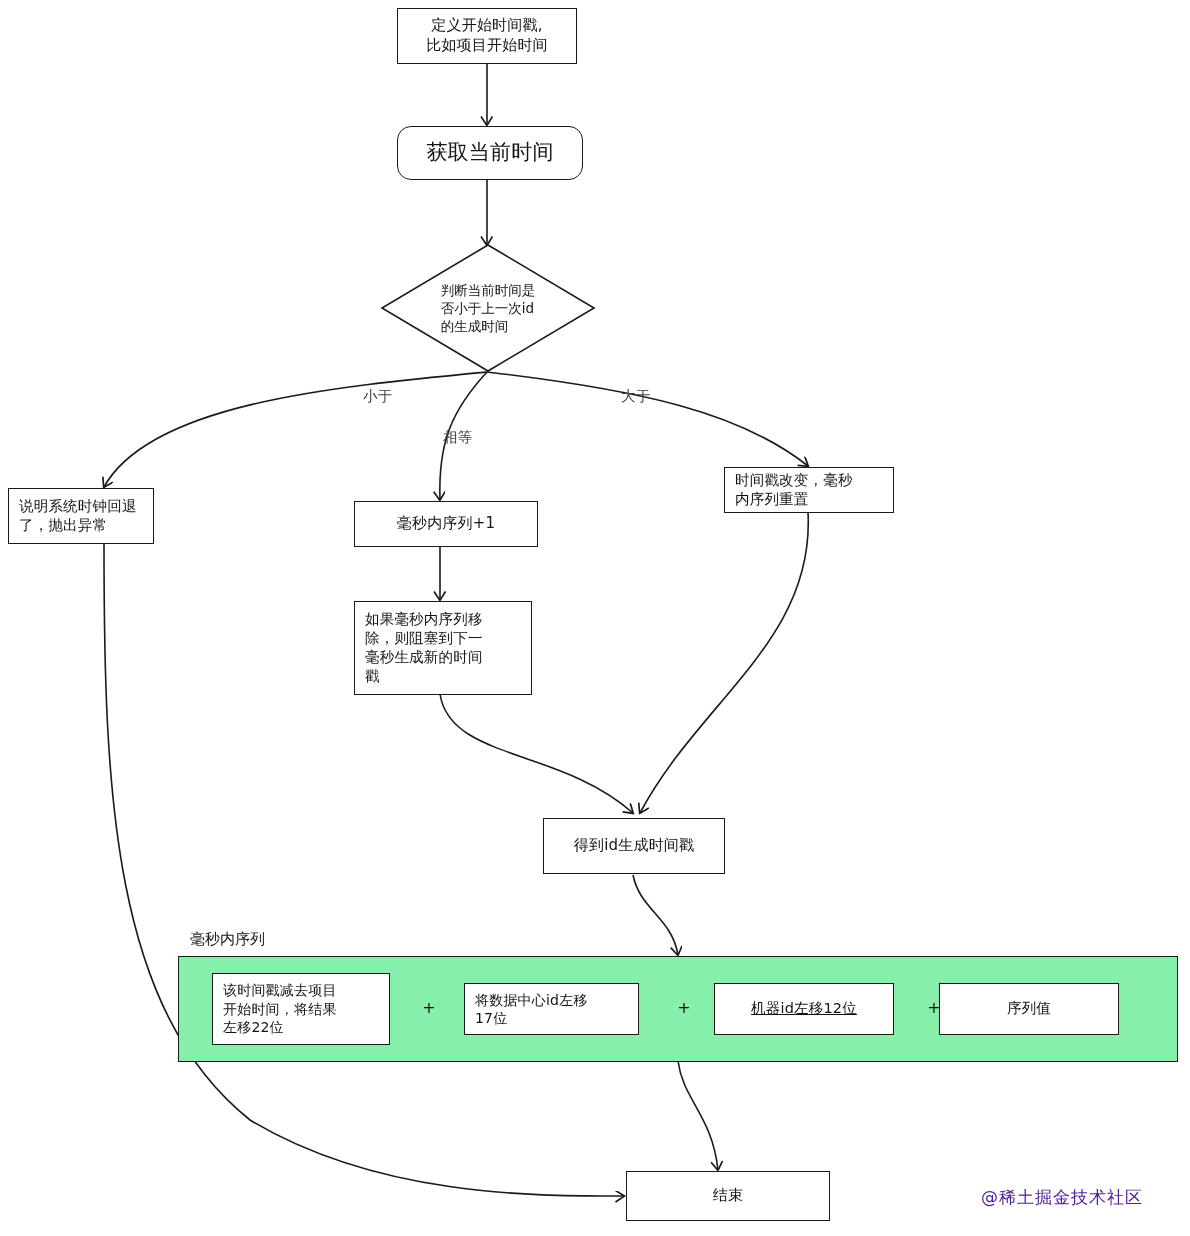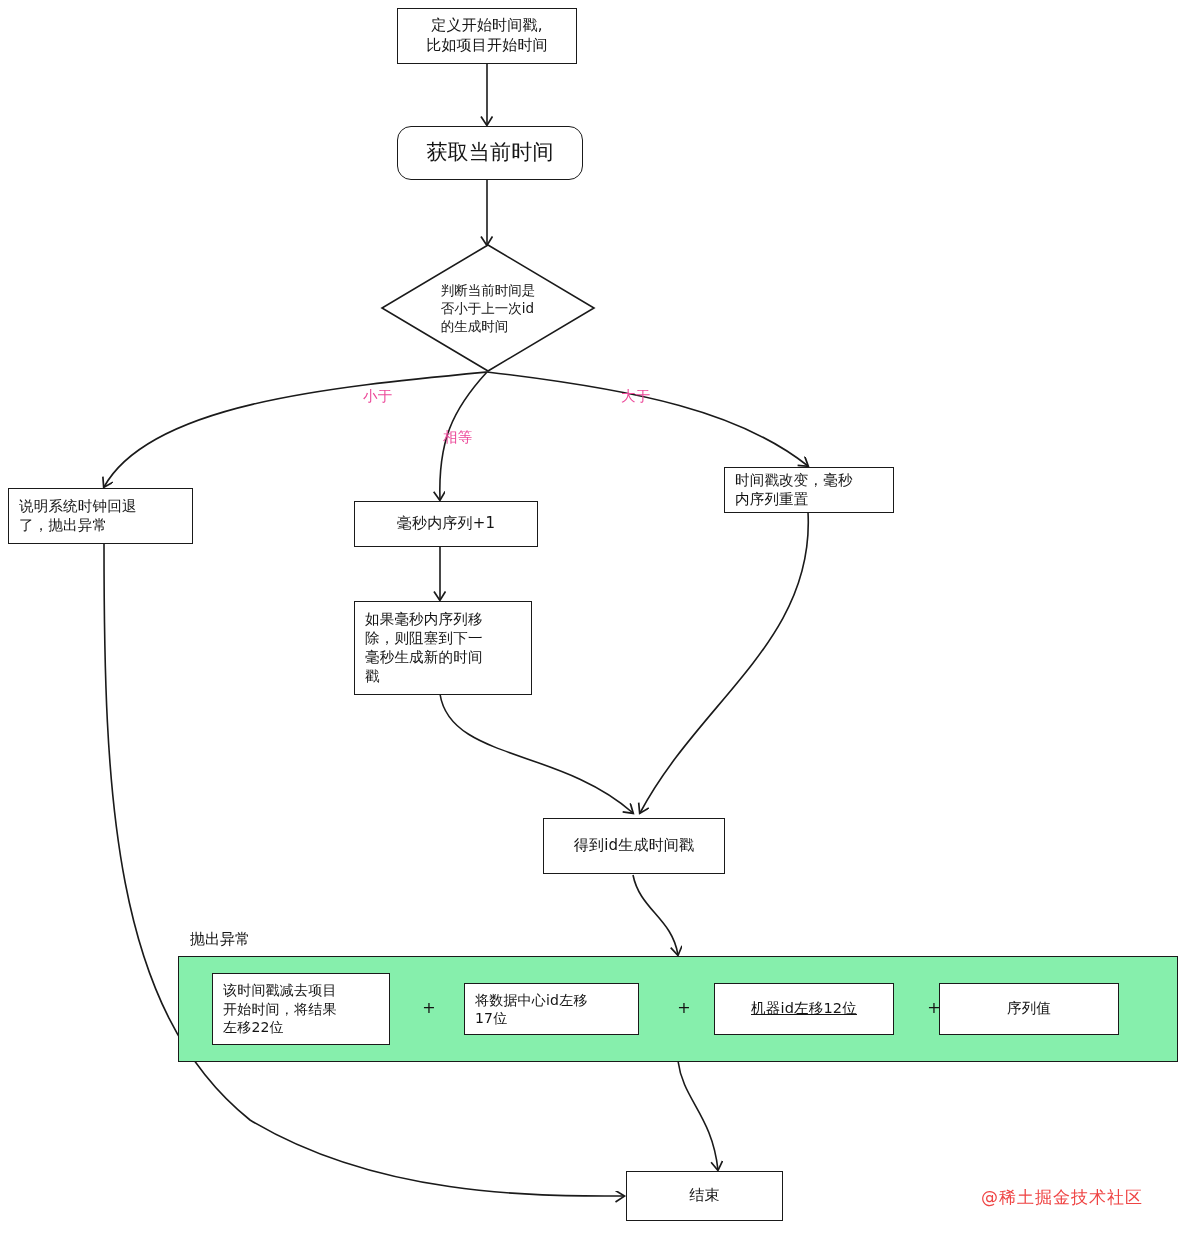--- a/index.html
+++ b/index.html
@@ -67,21 +67,21 @@
     display: flex;
     align-items: center;
     justify-content: center;
     color: #141414;
     line-height: 1.34;
     white-space: pre-line;
     text-align: left;
   }
   .edge-label {
     position: absolute;
-    color: #ec4899;
+    color: #404040;
     white-space: nowrap;
     letter-spacing: 0.3px;
   }
   .group-box {
     position: absolute;
     box-sizing: border-box;
     border: 1.6px solid #1a1a1a;
     background: #86efac;
   }
   .group-title {
@@ -90,21 +90,21 @@
     white-space: nowrap;
   }
   .plus {
     position: absolute;
     color: #141414;
     text-align: center;
     width: 20px;
   }
   .watermark {
     position: absolute;
-    color: #ef4444;
+    color: #4c1d95;
     white-space: nowrap;
     letter-spacing: 1px;
   }
 </style>
 </head>
 <body>
 
 <div id="canvas">
 
   <svg id="edges" viewBox="0 0 1190 1236">
@@ -152,21 +152,21 @@
     <svg width="216" height="130" viewBox="0 0 216 130">
       <polygon points="108,2 214,65 108,128 2,65" fill="#ffffff" stroke="#1a1a1a" stroke-width="1.6"></polygon>
     </svg>
     <div class="diamond-label" style="font-size:13.5px;">
       <span>判断当前时间是
 否小于上一次id
 的生成时间</span>
     </div>
   </div>
 
-  <div class="node leftalign" style="left:8px; top:488px; width:185px; height:56px; font-size:14.5px;">
+  <div class="node leftalign" style="left:8px; top:488px; width:146px; height:56px; font-size:14.5px;">
     <span class="txt">说明系统时钟回退
 了，抛出异常</span>
   </div>
 
   <div class="node center" style="left:354px; top:501px; width:184px; height:46px; font-size:15px;">
     <span class="txt">毫秒内序列+1</span>
   </div>
 
   <div class="node leftalign" style="left:354px; top:601px; width:178px; height:94px; font-size:14.5px;">
     <span class="txt">如果毫秒内序列移
@@ -177,29 +177,29 @@
 
   <div class="node leftalign" style="left:724px; top:467px; width:170px; height:46px; font-size:14.5px;">
     <span class="txt">时间戳改变，毫秒
 内序列重置</span>
   </div>
 
   <div class="node center" style="left:543px; top:818px; width:182px; height:56px; font-size:15px;">
     <span class="txt">得到id生成时间戳</span>
   </div>
 
-  <div class="node center" style="left:626px; top:1171px; width:157px; height:50px; font-size:15px;">
+  <div class="node center" style="left:626px; top:1171px; width:204px; height:50px; font-size:15px;">
     <span class="txt">结束</span>
   </div>
 
   <span class="edge-label" style="left:363px; top:387px; font-size:14.5px;">小于</span>
   <span class="edge-label" style="left:443px; top:428px; font-size:14.5px;">相等</span>
   <span class="edge-label" style="left:621px; top:387px; font-size:14.5px;text-align:right;">大于</span>
 
-  <span class="group-title" style="left:190px; top:930px; font-size:15px;">抛出异常</span>
+  <span class="group-title" style="left:190px; top:930px; font-size:15px;">毫秒内序列</span>
 
   <div class="group-box" style="left:178px; top:956px; width:1000px; height:106px;">
 
     <div class="node leftalign" style="left:33px; top:16px; width:178px; height:72px; font-size:14px;">
       <span class="txt">该时间戳减去项目
 开始时间，将结果
 左移22位</span>
     </div>
 
     <span class="plus" style="left:240px; top:41px; font-size:16px;">+</span>

